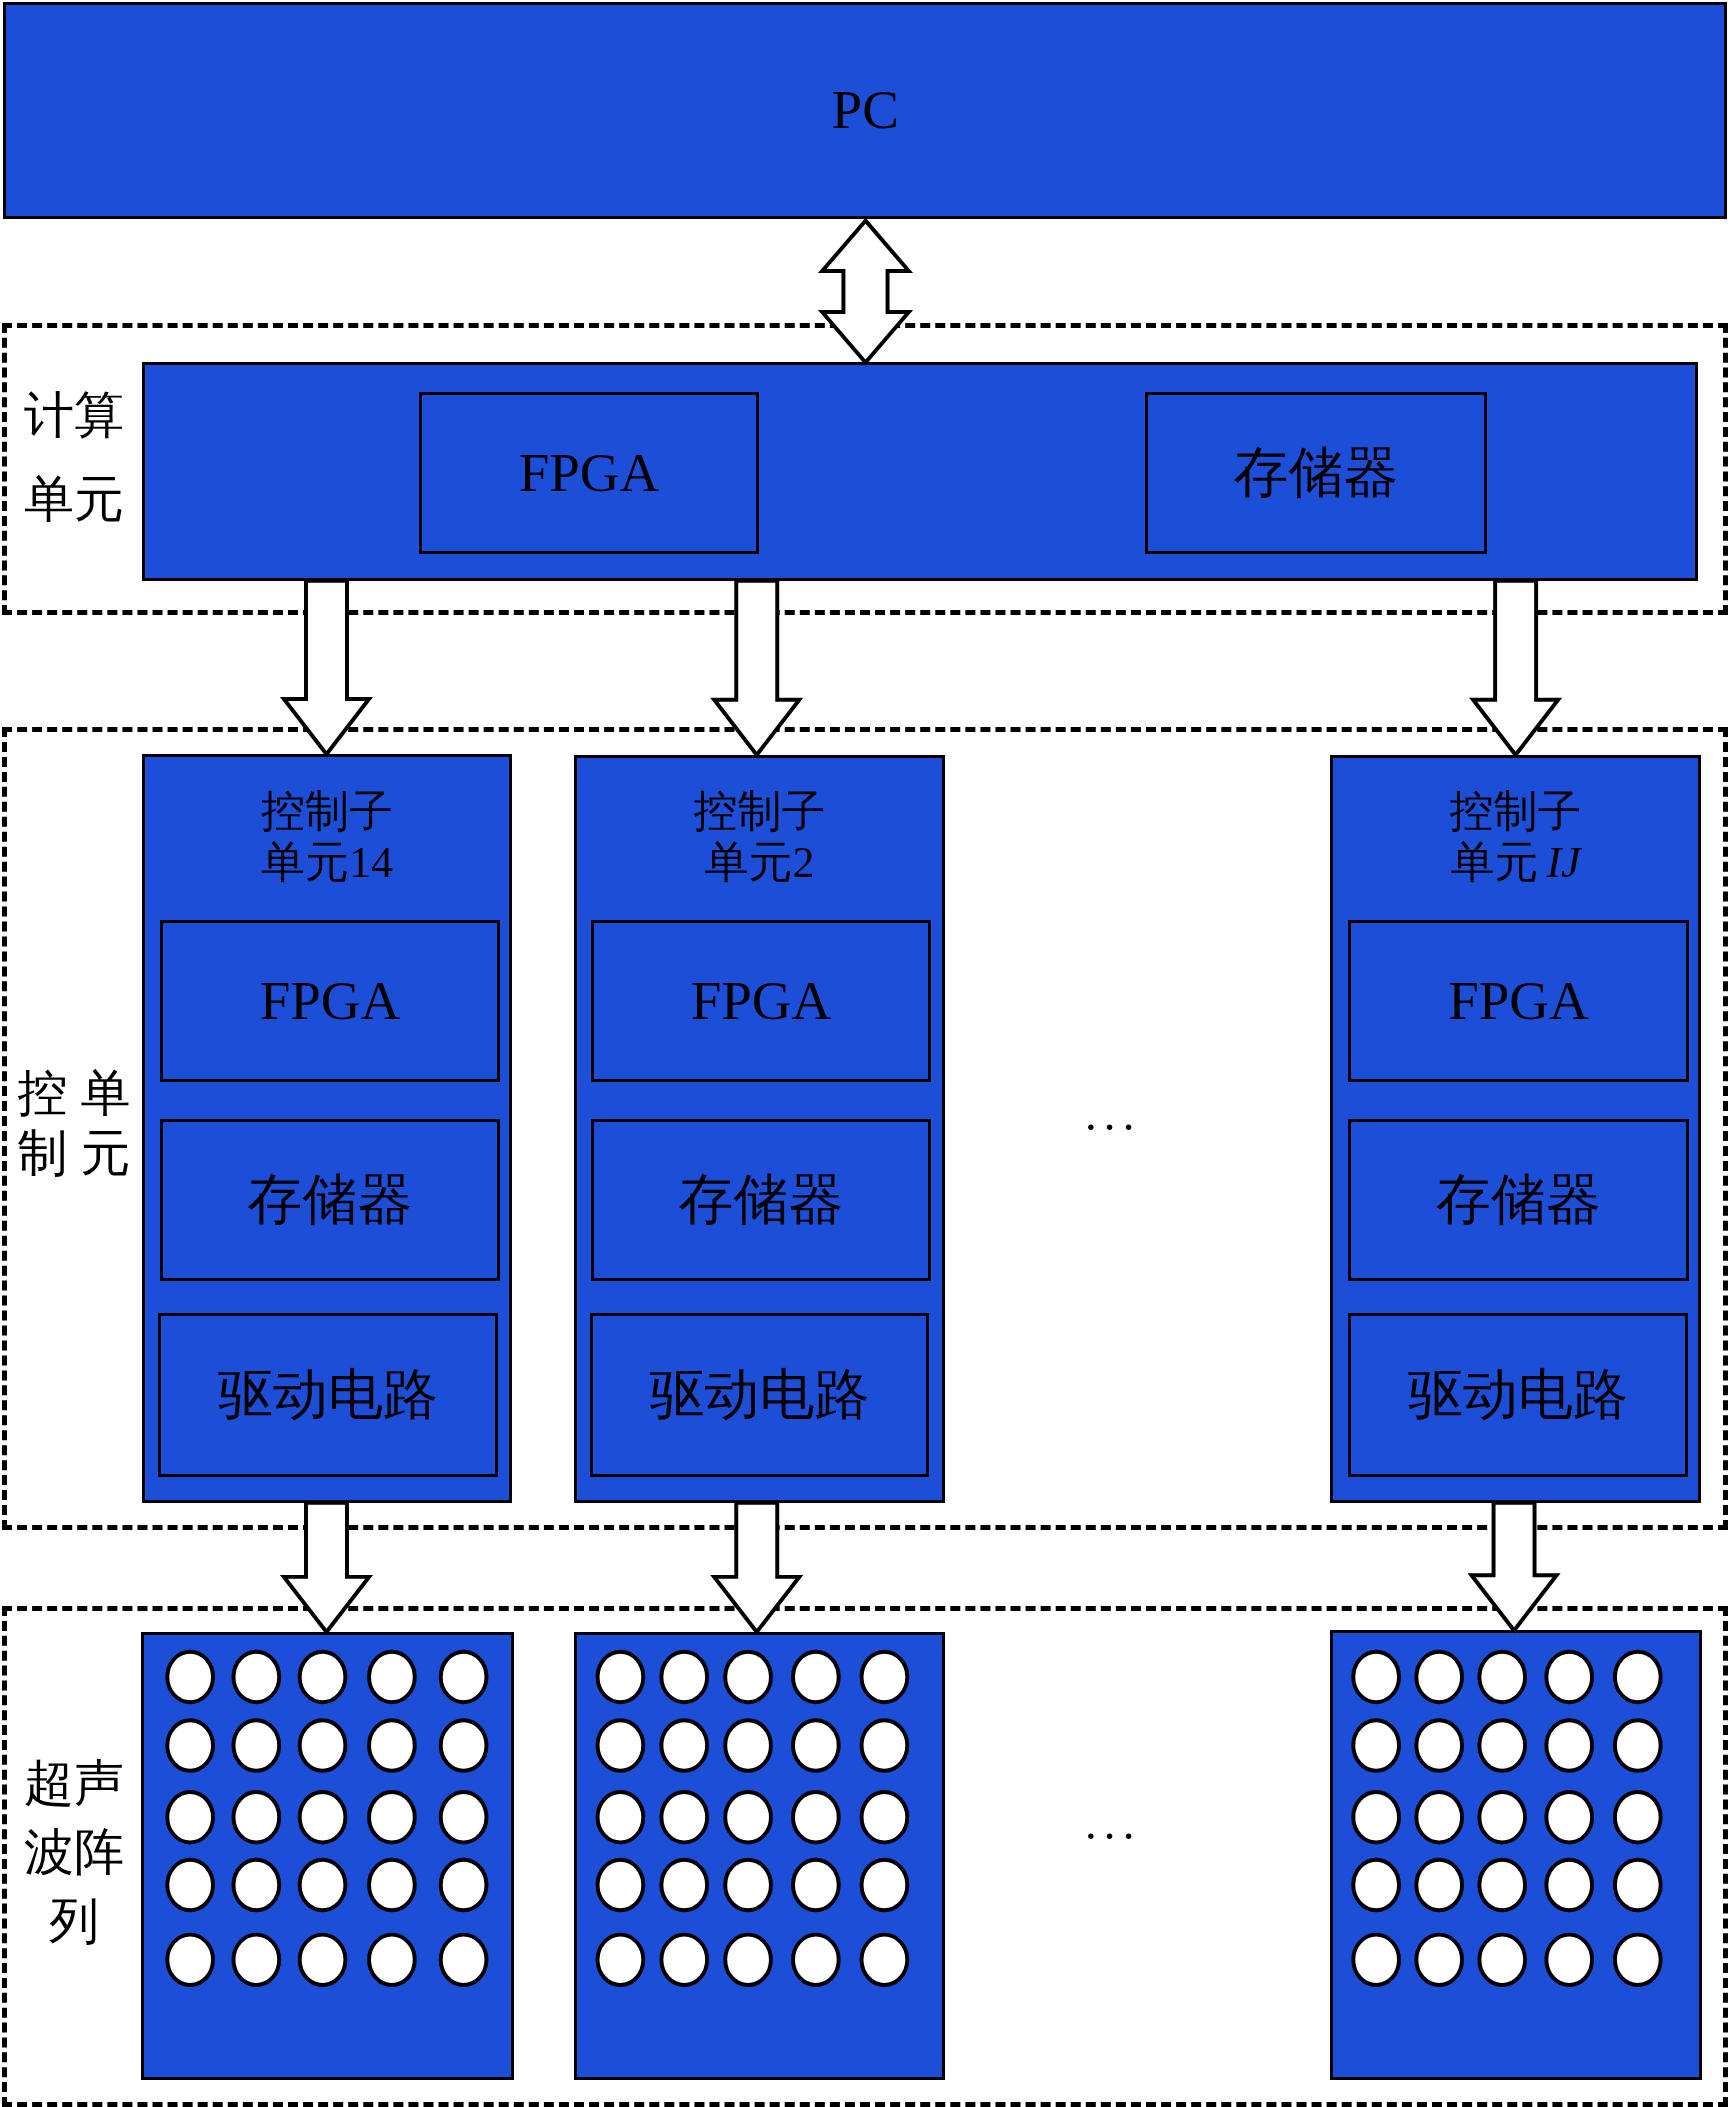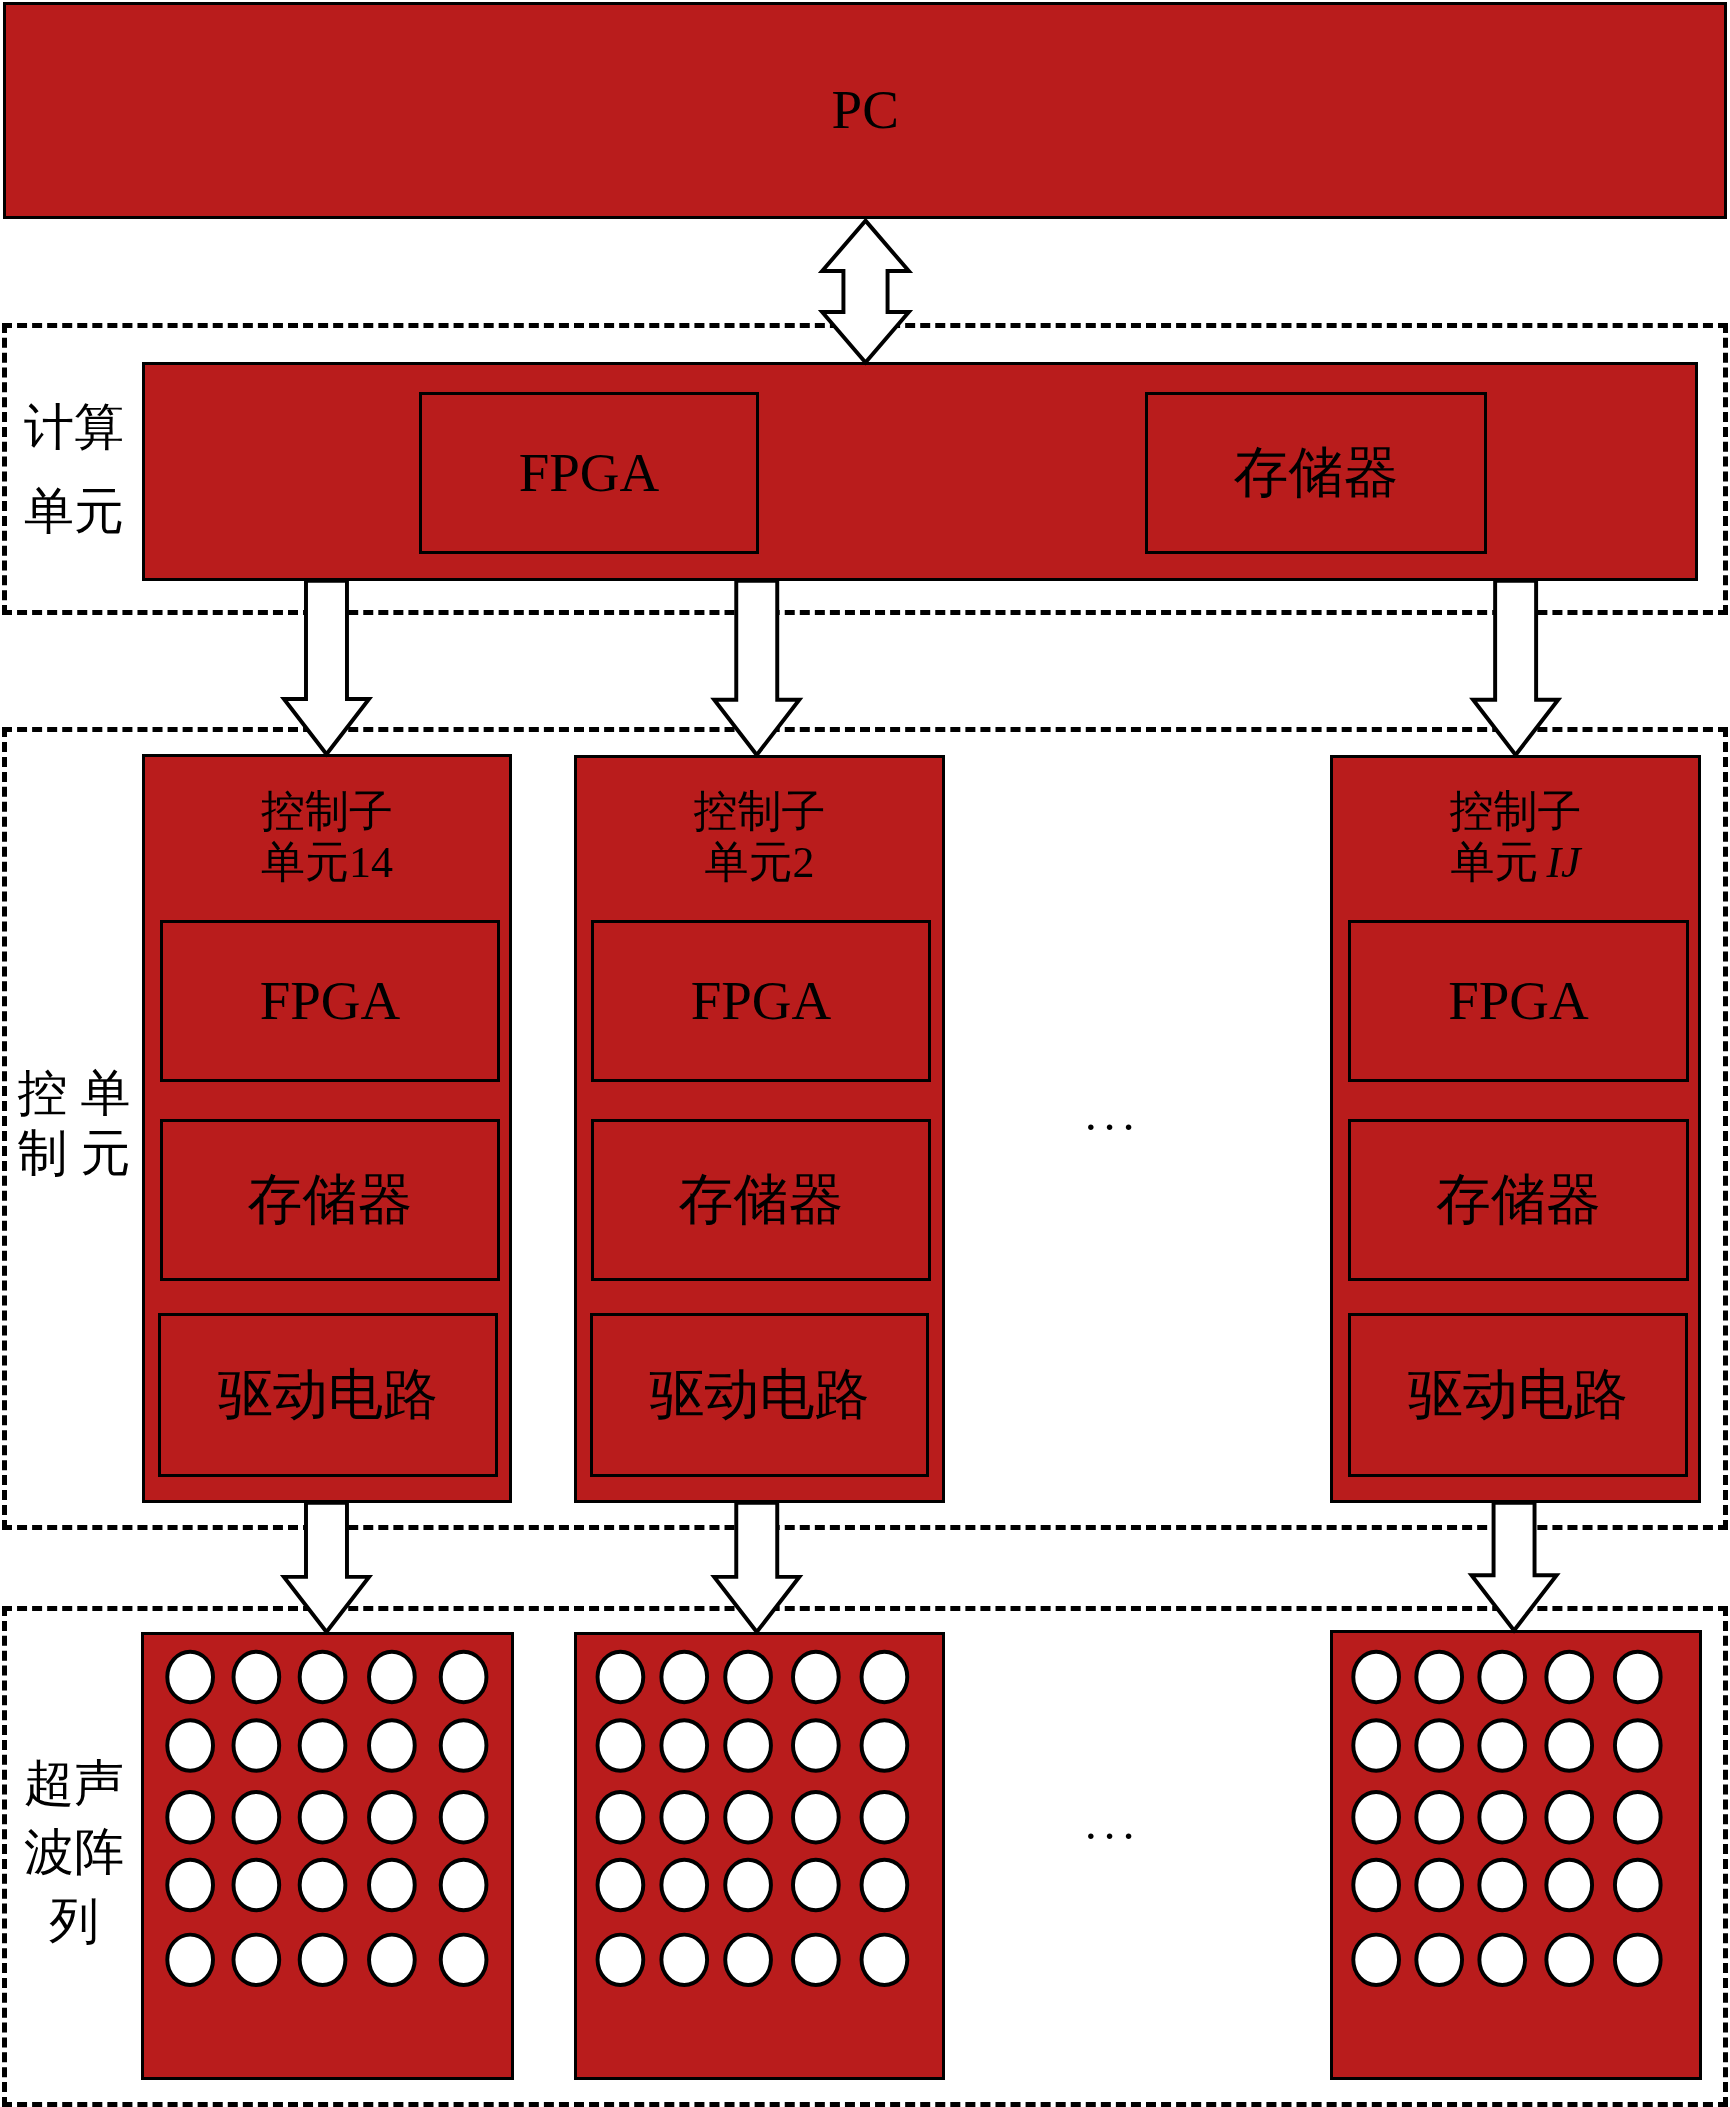--- a/index.html
+++ b/index.html
@@ -1,38 +1,38 @@
 <!DOCTYPE html>
 <html style="font-size:12.6px"><head>
 <meta charset="utf-8">
 <style>
   html, body { margin:0; padding:0; background:#ffffff; }
   body { width:1731px; height:2108px; position:relative; overflow:hidden;
          font-family:"Liberation Serif","DejaVu Serif",serif; color:#000; }
   .abs { position:absolute; box-sizing:border-box; }
-  .solid { border:3.2px solid #000; background:#b91c1c; }
+  .solid { border:3.2px solid #000; background:#1d4ed8; }
   .dashed { border:5.5px dashed #000; }
   .label { position:absolute; display:flex; align-items:center; justify-content:center;
            text-align:center; line-height:1.15; }
   .big { font-size:55px; }
   .med { font-size:44px; }
   .side { font-size:50px; line-height:1.2; }
   svg.overlay { position:absolute; left:0; top:0; width:1731px; height:2108px; pointer-events:none; }
   .dots { position:absolute; font-size:47px; letter-spacing:3.2px; }
   .italic { font-style:italic;margin-left:8px; }
 </style>
 </head>
 <body>
 
 <div class="abs solid" style="left:3.2px; top:1.6px; width:1724px; height:217px;">
   <div class="label big" style="left:0; top:0; right:0; bottom:0;">PC</div>
 </div>
 
 <div class="abs dashed" style="left:2.4px; top:323px; width:1726px; height:292px;"></div>
-<div class="label side" style="left:11px; top:394px; width:126px; height:150px; flex-direction:column;gap:24px;">
+<div class="label side" style="left:11px; top:382px; width:126px; height:150px; flex-direction:column;gap:24px;">
   <span>计算</span>
   <span>单元</span>
 </div>
 <div class="abs solid" style="left:142px; top:362px; width:1556px; height:219px;"></div>
 <div class="abs solid" style="left:419px; top:392px; width:340px; height:162px;">
   <div class="label big" style="left:0;top:0;right:0;bottom:0;">FPGA</div>
 </div>
 <div class="abs solid" style="left:1145px; top:392px; width:342px; height:162px;">
   <div class="label big" style="left:0;top:0;right:0;bottom:0;">存储器</div>
 </div>

